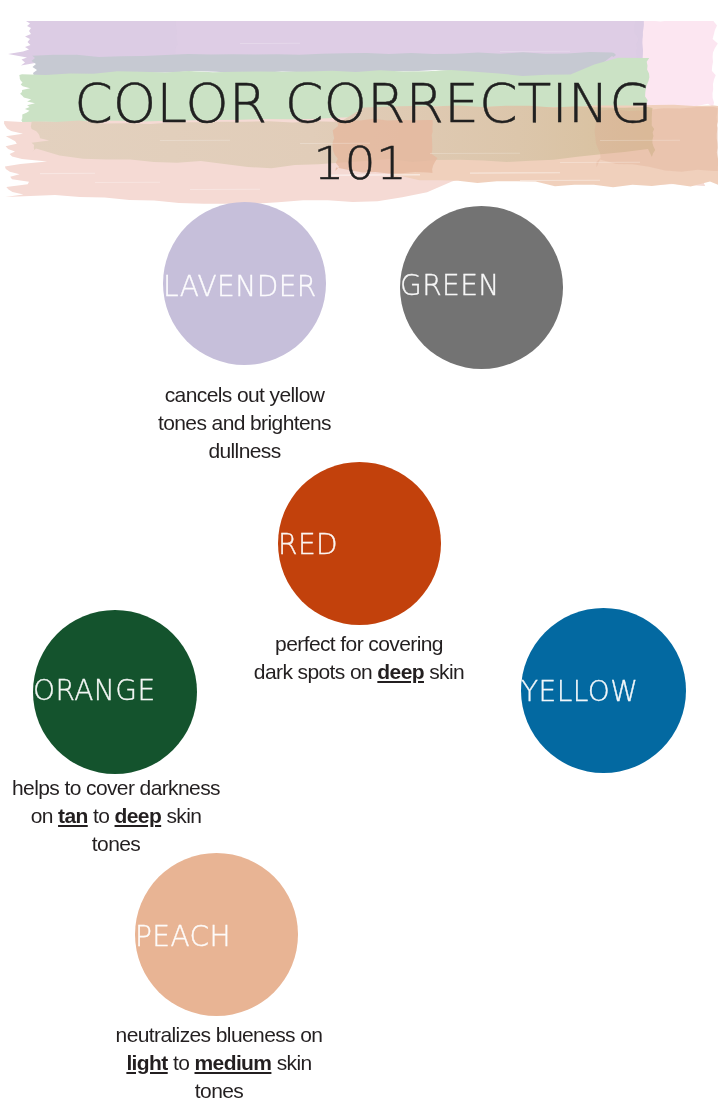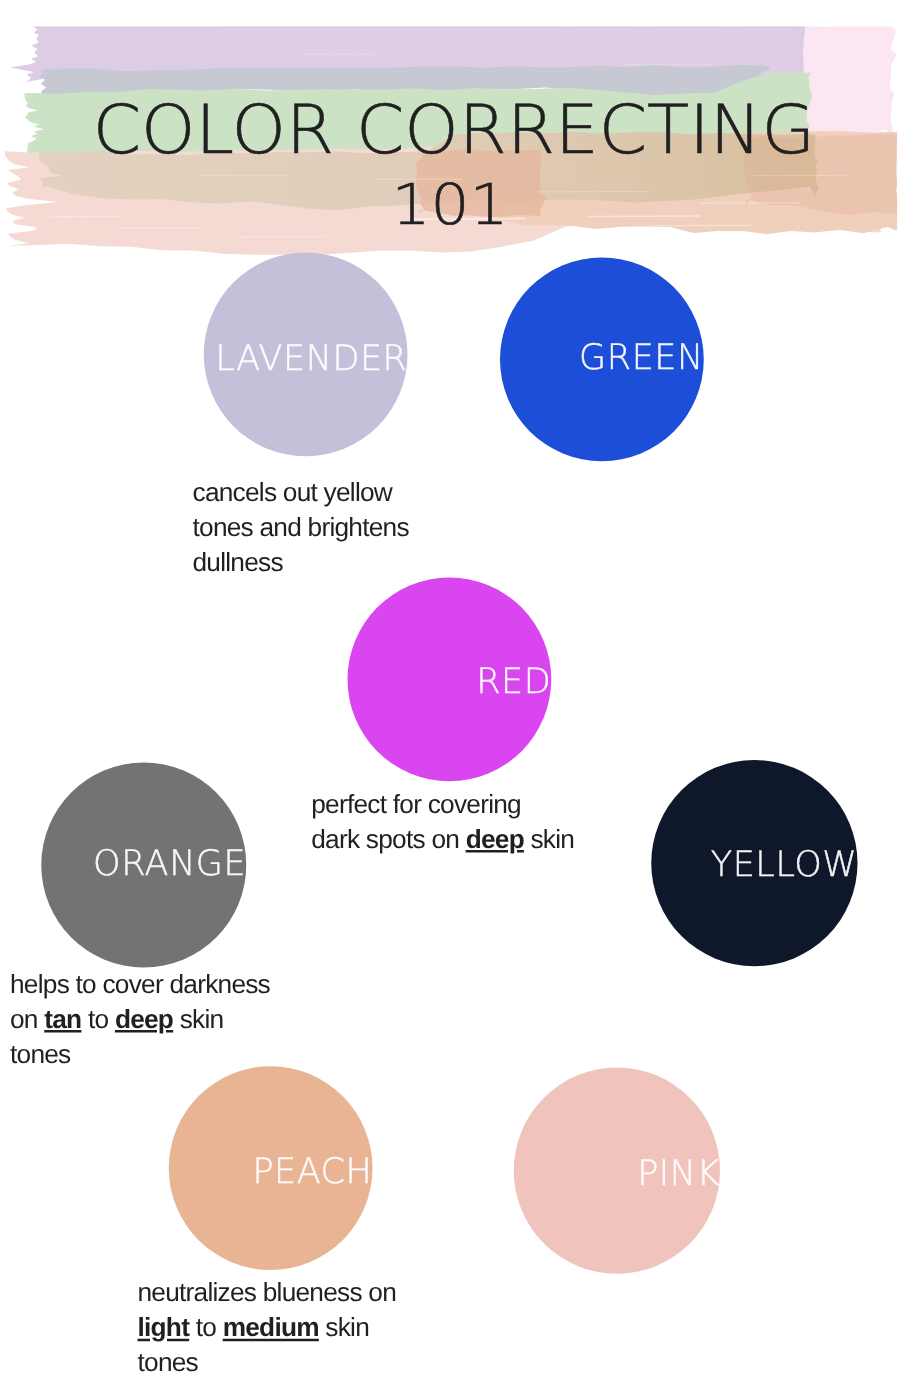--- a/index.html
+++ b/index.html
@@ -16,27 +16,27 @@
   .title{position:absolute;left:0;width:718px;text-align:center;color:#202020;
          font-family:"DejaVu Sans",sans-serif;font-weight:100;white-space:nowrap;
          -webkit-text-stroke:0.45px #202020;}
   .title-main{top:53px;font-size:54px;line-height:60px;letter-spacing:0px;
               transform:scaleX(1.025) translateX(4px);transform-origin:359px center;}
   .title-sub{top:116px;font-size:45px;line-height:54px;letter-spacing:0px;
               transform:scaleX(1.09) translateX(1px);transform-origin:359px center;}
 
   
   .circle{position:absolute;border-radius:50%;}
-  .clabel{position:absolute;width:100%;text-align:right;color:#ffffff;
+  .clabel{position:absolute;width:100%;text-align:left;color:#ffffff;
           font-family:"DejaVu Sans",sans-serif;font-weight:100;
           font-size:28px;letter-spacing:0.45px;white-space:nowrap;
           -webkit-text-stroke:0.35px #ffffff;opacity:.95;}
 
   
-  .cap{position:absolute;font-size:21px;line-height:28px;
+  .cap{position:absolute;text-align:center;font-size:21px;line-height:28px;
        letter-spacing:-0.6px;color:#231f20;font-weight:400;}
   .cap b{font-weight:700;text-decoration:underline;}
 
   
   .footer{position:absolute;left:0;top:1079px;width:718px;height:21px;}
 </style>
 </head>
 <body>
 
 <div class="page">
@@ -78,41 +78,38 @@
   </div>
 
   <div class="title title-main">COLOR CORRECTING</div>
   <div class="title title-sub">101</div>
 
   <div class="circle" style="left: 163px; top: 181px; width: 163px; height: 163px; background: rgb(198, 191, 218);">
     <div class="clabel" style="top:68px">LAVENDER</div>
   </div>
   <div class="cap" style="left:154px;top:360px;width:181px">cancels out yellow tones and brightens dullness</div>
 
-  <div class="circle" style="left: 400px; top: 185px; width: 163px; height: 163px; background: #1d4ed8;">
+  <div class="circle" style="left: 400px; top: 185px; width: 163px; height: 163px; background: #737373;">
     <div class="clabel" style="top:63px">GREEN</div>
   </div>
 
-  <div class="circle" style="left: 278px; top: 441px; width: 163px; height: 163px; background: #d946ef;">
+  <div class="circle" style="left: 278px; top: 441px; width: 163px; height: 163px; background: #c2410c;">
     <div class="clabel" style="top:66px">RED</div>
   </div>
   <div class="cap" style="left:249px;top:609px;width:220px">perfect for covering<br>dark spots on <b>deep</b> skin</div>
 
-  <div class="circle" style="left: 33px; top: 589px; width: 164px; height: 164px; background: #737373;">
+  <div class="circle" style="left: 33px; top: 589px; width: 164px; height: 164px; background: #14532d;">
     <div class="clabel" style="top:64px">ORANGE</div>
   </div>
   <div class="cap" style="left:8px;top:753px;width:216px">helps to cover darkness on <b>tan</b> to <b>deep</b> skin tones</div>
 
-  <div class="circle" style="left: 521px; top: 587px; width: 165px; height: 165px; background: #0f172a;">
+  <div class="circle" style="left: 521px; top: 587px; width: 165px; height: 165px; background: #0369a1;">
     <div class="clabel" style="top:67px">YELLOW</div>
   </div>
 
   <div class="circle" style="left: 135px; top: 832px; width: 163px; height: 163px; background: rgb(232, 180, 148);">
     <div class="clabel" style="top:67px">PEACH</div>
   </div>
   <div class="cap" style="left:110px;top:1000px;width:218px">neutralizes blueness on <b>light</b> to <b>medium</b> skin tones</div>
 
-  <div class="circle" style="left: 411px; top: 833px; width: 165px; height: 165px; background: rgb(240, 196, 188);">
-    <div class="clabel" style="top:68px">PINK</div>
-  </div>
 
   <div class="footer" style="background: rgb(185, 167, 195);"></div>
 </div>
 
 </body></html>

